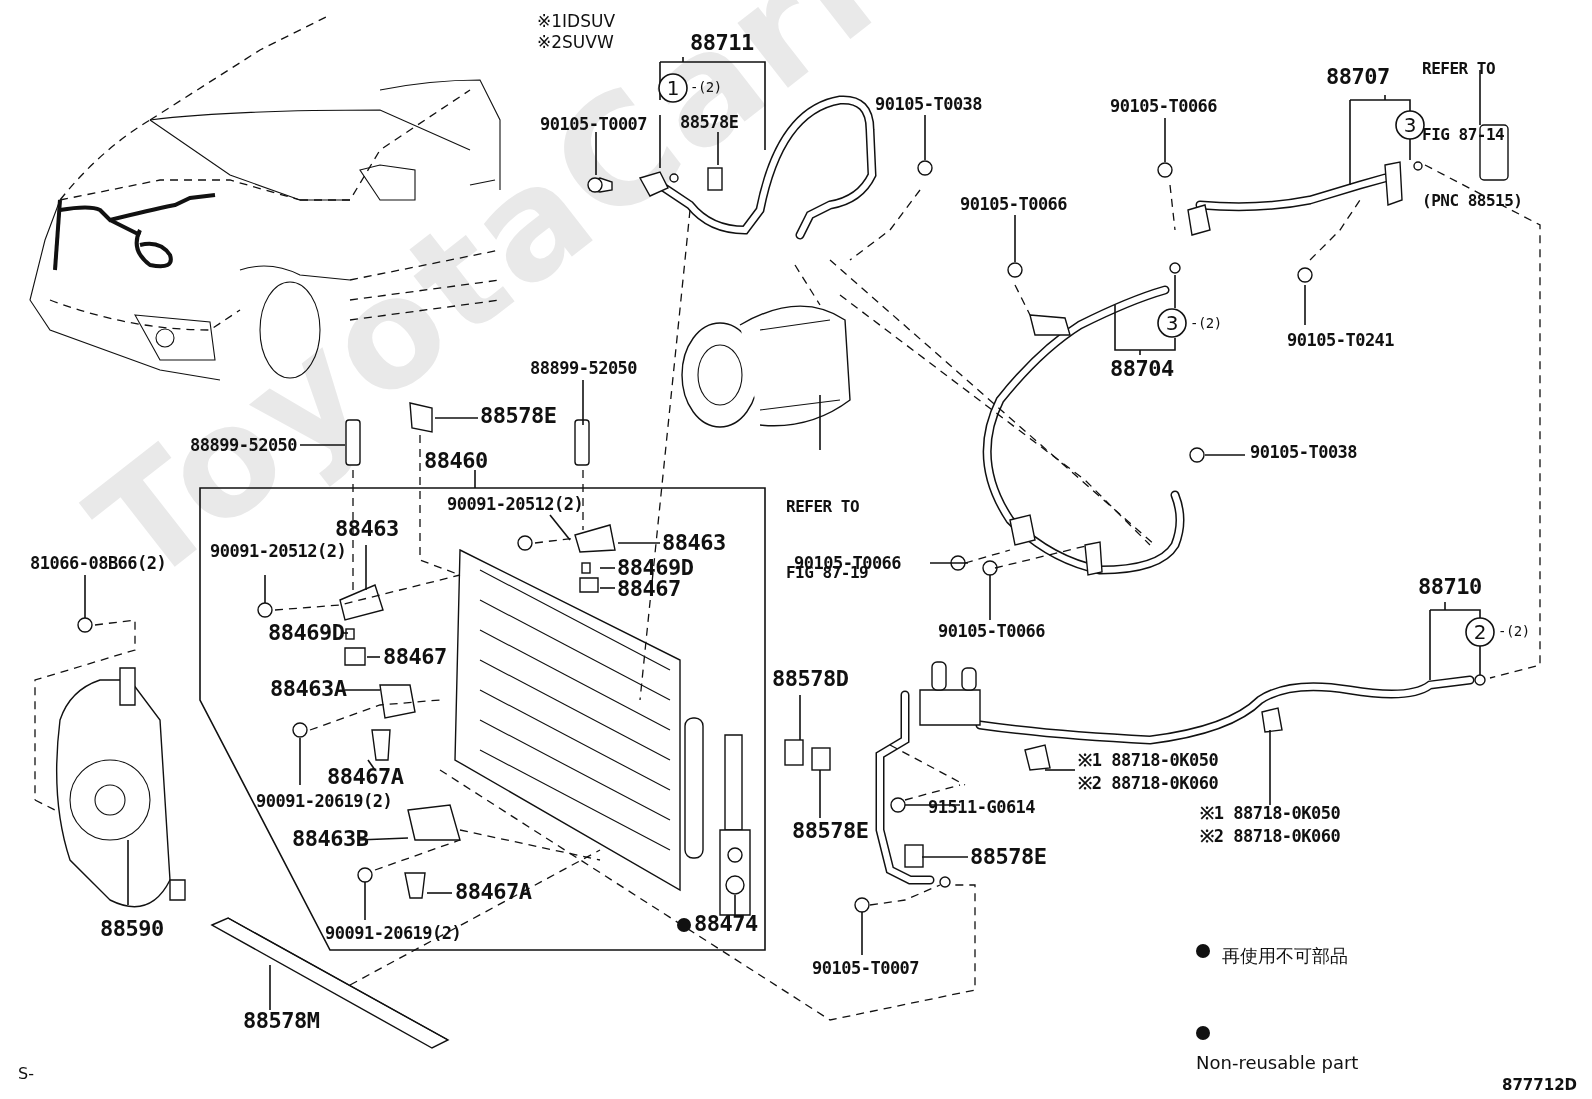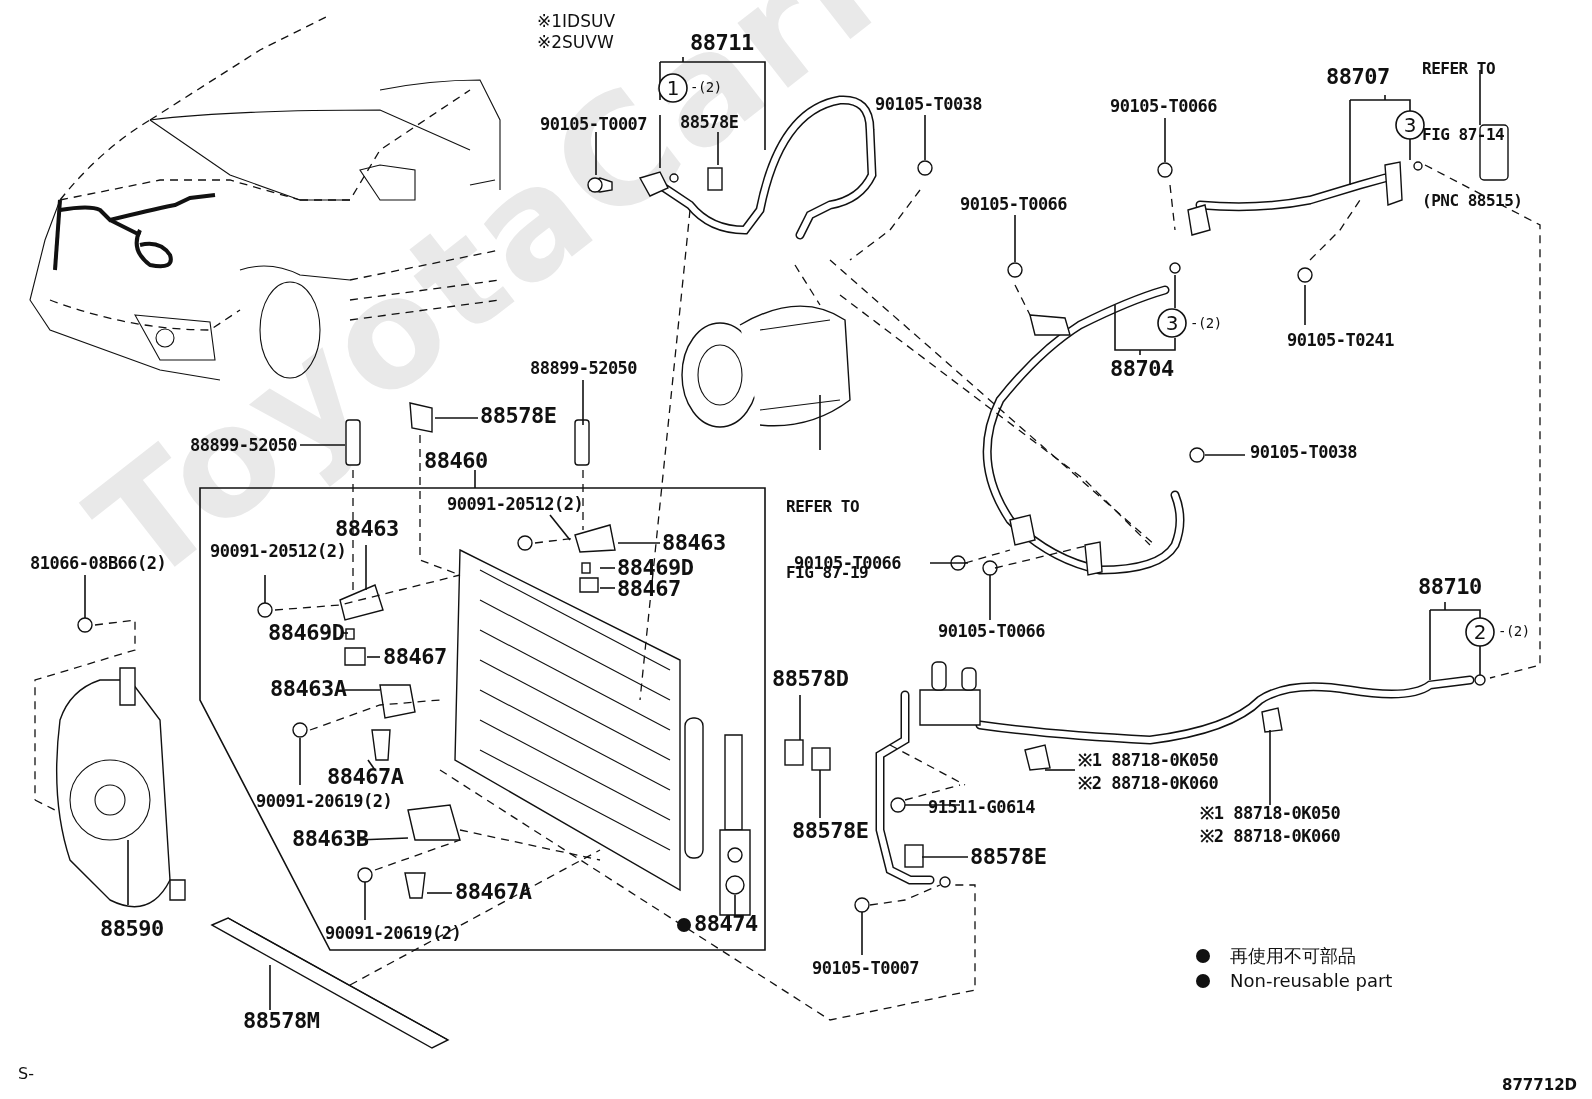--- a/index.html
+++ b/index.html
@@ -4,21 +4,21 @@
 <style>
   html,body{margin:0;padding:0;background:#ffffff;}
   body{width:1592px;height:1099px;position:relative;overflow:hidden;font-family:"DejaVu Sans Mono","Liberation Mono",monospace;color:#111;}
   #canvas{position:absolute;left:0;top:0;width:1592px;height:1099px;}
   .lbl{position:absolute;font-family:"DejaVu Sans Mono","Liberation Mono",monospace;font-size:17px;font-weight:bold;letter-spacing:-0.5px;white-space:nowrap;line-height:1;color:#111;}
   .lbl.big{font-size:22px;}
   .lbl.sans{font-family:"DejaVu Sans","Liberation Sans",sans-serif;font-weight:normal;font-size:16px;letter-spacing:0;}
   .lbl.ref{font-size:16px;line-height:22px;white-space:pre;}
   .lbl.small{font-size:14px;font-weight:normal;}
   .note{position:absolute;font-family:"DejaVu Sans","Liberation Sans",sans-serif;font-size:17px;white-space:nowrap;line-height:1;}
-  .legend-row{position:absolute;display:flex;align-items:center;gap:20px;font-family:"DejaVu Sans","Liberation Sans",sans-serif;font-size:18px;white-space:nowrap;}
+  .legend-row{position:absolute;display:flex;gap:12px;font-family:"DejaVu Sans","Liberation Sans",sans-serif;font-size:18px;white-space:nowrap;}
   .dot{width:14px;height:14px;border-radius:50%;background:#111;display:inline-block;}
   .watermark{position:absolute;left:60px;top:480px;font-family:"DejaVu Sans","Liberation Sans",sans-serif;font-size:150px;font-weight:bold;color:#e9e9e9;transform:rotate(-38deg);transform-origin:left top;white-space:nowrap;letter-spacing:4px;pointer-events:none;}
   svg .ln{stroke:#111;stroke-width:1.6;fill:none;}
   svg .thin{stroke:#111;stroke-width:1.1;fill:none;}
   svg .dash{stroke:#111;stroke-width:1.3;fill:none;stroke-dasharray:8 6;}
   svg .heavy{stroke:#111;stroke-width:4;fill:none;}
   svg .tube{stroke:#111;stroke-width:9;fill:none;stroke-linecap:round;}
   svg .tubein{stroke:#fff;stroke-width:6;fill:none;stroke-linecap:round;}
   svg .part{stroke:#111;stroke-width:1.4;fill:#fff;}
   svg .circ{stroke:#111;stroke-width:1.6;fill:#fff;}
@@ -314,19 +314,19 @@
 <div class="lbl big" style="left:1418px;top:576px;">88710</div>
 <div class="lbl" style="left:1078px;top:752px;">※1 88718-0K050</div>
 <div class="lbl" style="left:1078px;top:775px;">※2 88718-0K060</div>
 <div class="lbl" style="left:1200px;top:805px;">※1 88718-0K050</div>
 <div class="lbl" style="left:1200px;top:828px;">※2 88718-0K060</div>
 
 <div class="legend-row" style="left:1196px;top:944px;">
   <span class="dot"></span>
   <span>再使用不可部品</span>
 </div>
-<div class="legend-row" style="left:1196px;top:970px;">
+<div class="legend-row" style="left:1196px;top:1026px;flex-direction:column;">
   <span class="dot"></span>
   <span>Non-reusable part</span>
 </div>
 
 <div class="lbl sans" style="left:18px;top:1066px;">S-</div>
 <div class="lbl sans" style="left:1502px;top:1078px;font-size:15px;font-weight:bold;">877712D</div>
 
 </body></html>

